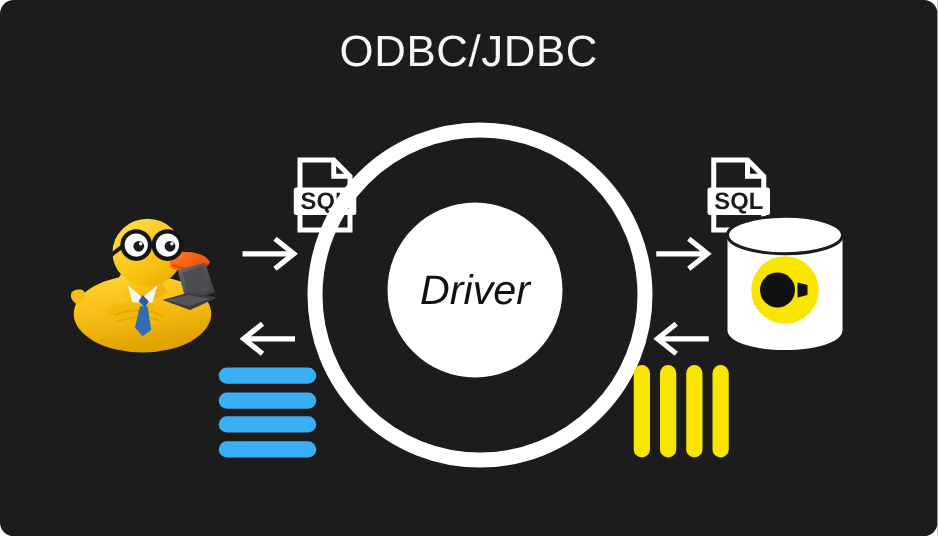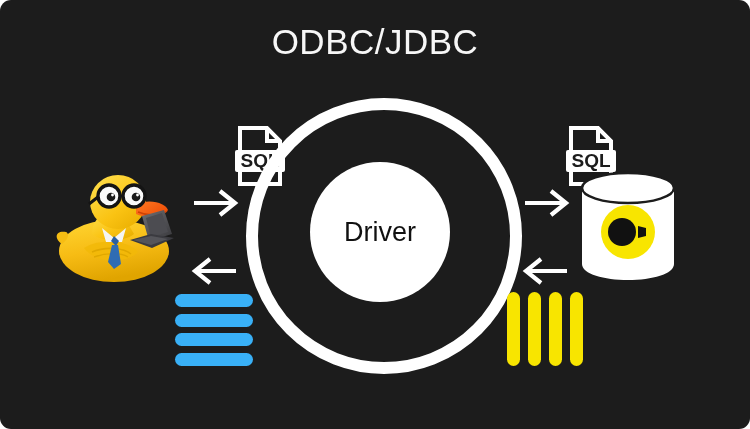--- a/index.html
+++ b/index.html
@@ -61,23 +61,24 @@
     width: 140px;
     height: 140px;
     background: #ffffff;
     border-radius: 50%;
     display: flex;
     align-items: center;
     justify-content: center;
   }
   #driver-label {
     color: #111111;
-    font-size: 27px;
+    font-size: 33px;
     font-weight: normal;
     font-family: "Liberation Sans", sans-serif;
+    font-style: italic;
   }
 
   
   .sql-icon {
     position: absolute;
     width: 52px;
     height: 62px;
     margin-left: 44px;
   }
   #sql-icon-left  { left: 190px; top: 125px; }

